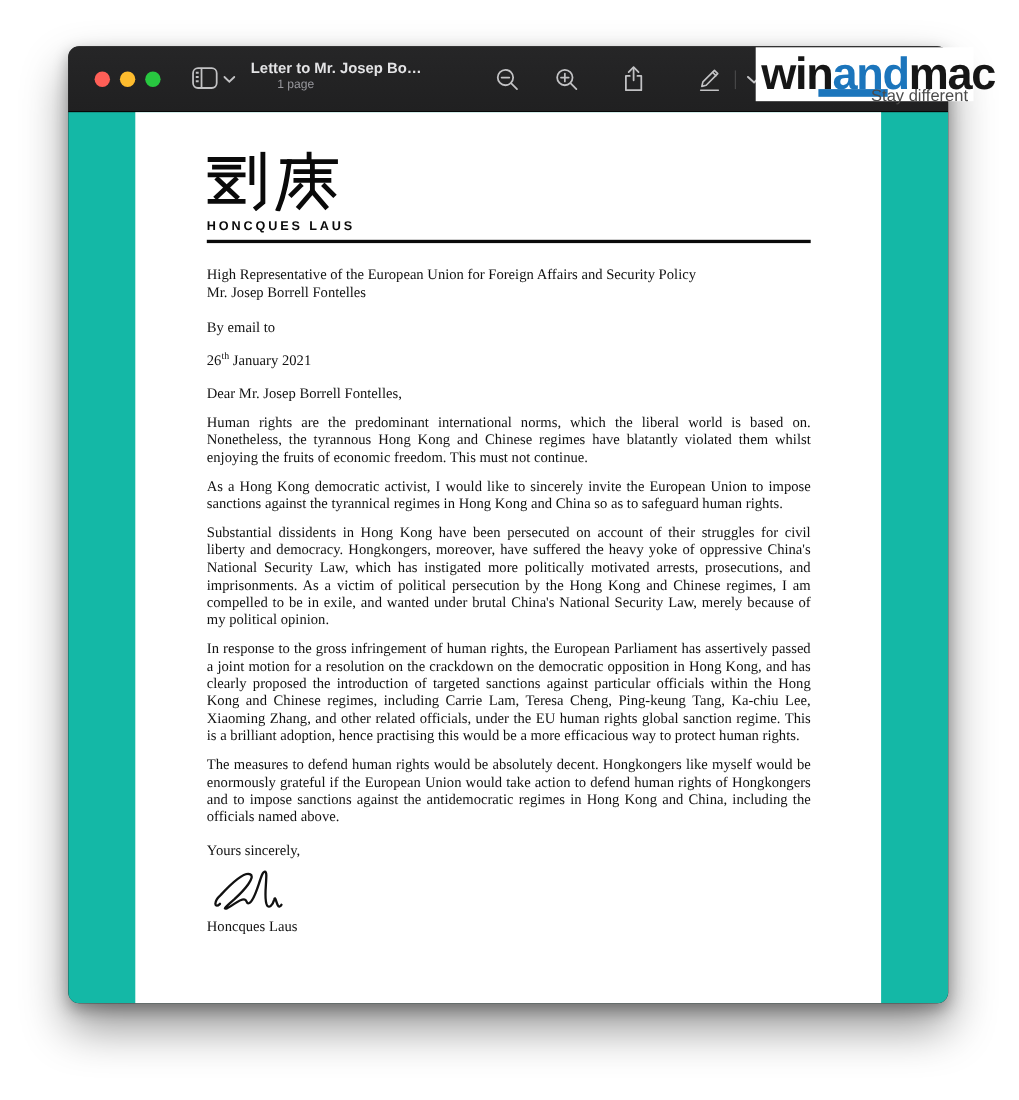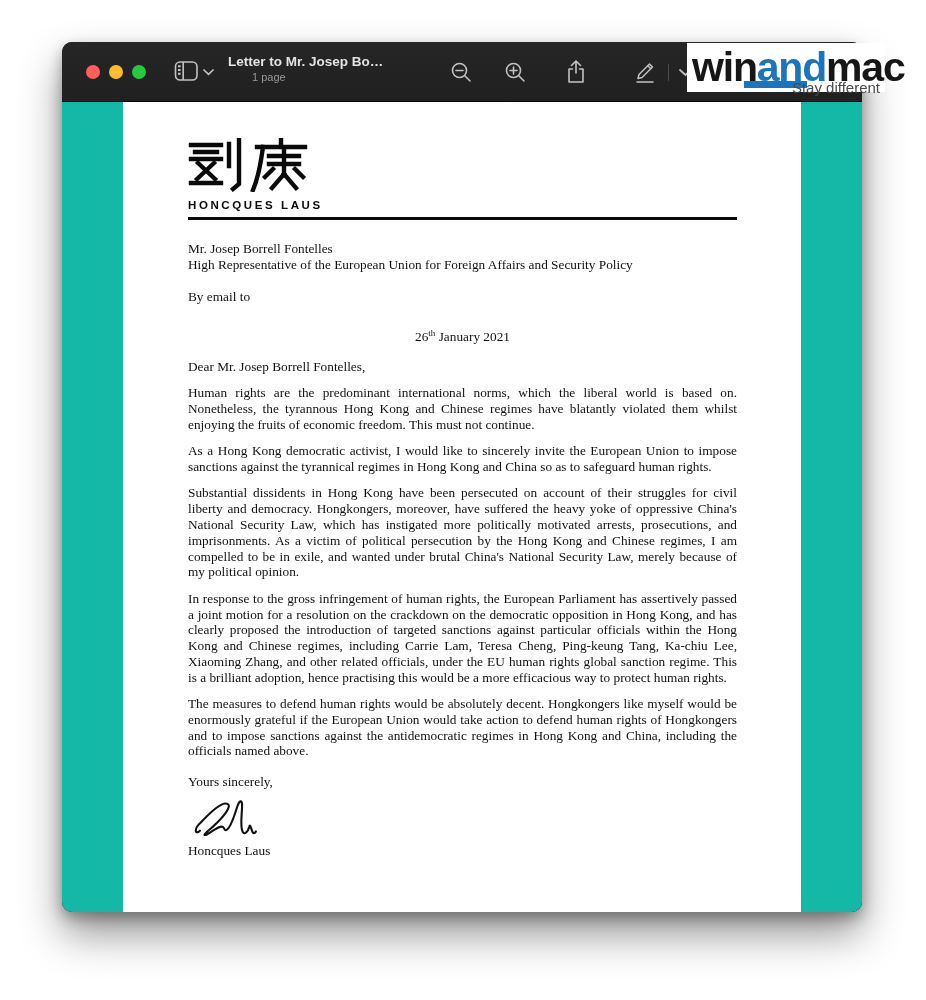--- a/index.html
+++ b/index.html
@@ -51,21 +51,21 @@
 
   
   .letterhead { position:relative; }
   .cjk-hidden { position:absolute; left:0; top:0; opacity:0; font-size:4px; }
   .lh-name { font-family:"Liberation Sans", sans-serif; font-weight:bold; font-size:11.5px; letter-spacing:2.6px; margin-top:3px; color:#0a0a0a; }
   .lh-rule { height:3px; background:#0a0a0a; margin-top:6px; }
 
   .body-text { font-size:13.3px; line-height:15.8px; }
   .recipient { margin-top:21px; }
   .email-line { margin-top:16px; }
-  .date-line { margin-top:25px; text-align:center; }
+  .date-line { margin-top:15px; text-align:left; }
   .date-line sup { font-size:9px; vertical-align:super; line-height:0; }
   .salutation { margin-top:14px; }
   .para { margin-top:10.5px; text-align:justify; }
   .closing { margin-top:15px; }
   .signature { margin-top:5px; height:47px; }
   .sig-name { margin-top:1px; }
 
   
   .logo {
     position:absolute; left:687px; top:43px; width:198px; height:49px;
@@ -169,22 +169,22 @@
           <path d="M96,36 L108,50"></path>
           <path d="M85,31 L77,39"></path>
           <path d="M107,31 L115,39"></path>
         </svg>
         <div class="lh-name">HONCQUES LAUS</div>
         <div class="lh-rule"></div>
       </div>
 
       <div class="body-text">
         <div class="recipient">
+          <div>High Representative of the European Union for Foreign Affairs and Security Policy</div>
           <div>Mr. Josep Borrell Fontelles</div>
-          <div>High Representative of the European Union for Foreign Affairs and Security Policy</div>
         </div>
 
         <div class="email-line">By email to</div>
 
         <div class="date-line"><span>26</span><sup>th</sup><span> January 2021</span></div>
 
         <div class="salutation">Dear Mr. Josep Borrell Fontelles,</div>
 
         <p class="para">Human rights are the predominant international norms, which the liberal world is based on. Nonetheless, the tyrannous Hong Kong and Chinese regimes have blatantly violated them whilst enjoying the fruits of economic freedom. This must not continue.</p>
         <p class="para">As a Hong Kong democratic activist, I would like to sincerely invite the European Union to impose sanctions against the tyrannical regimes in Hong Kong and China so as to safeguard human rights.</p>

